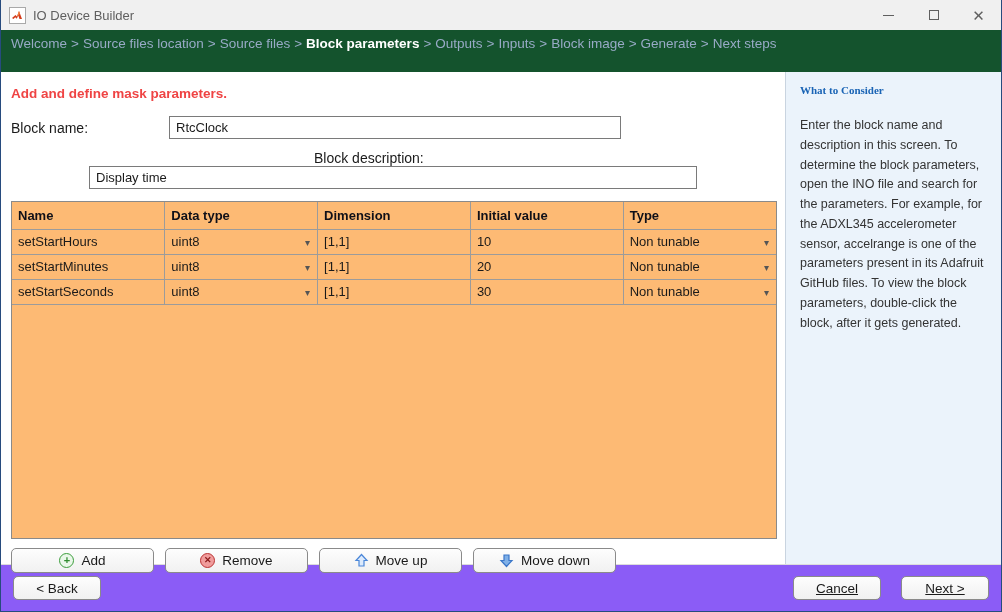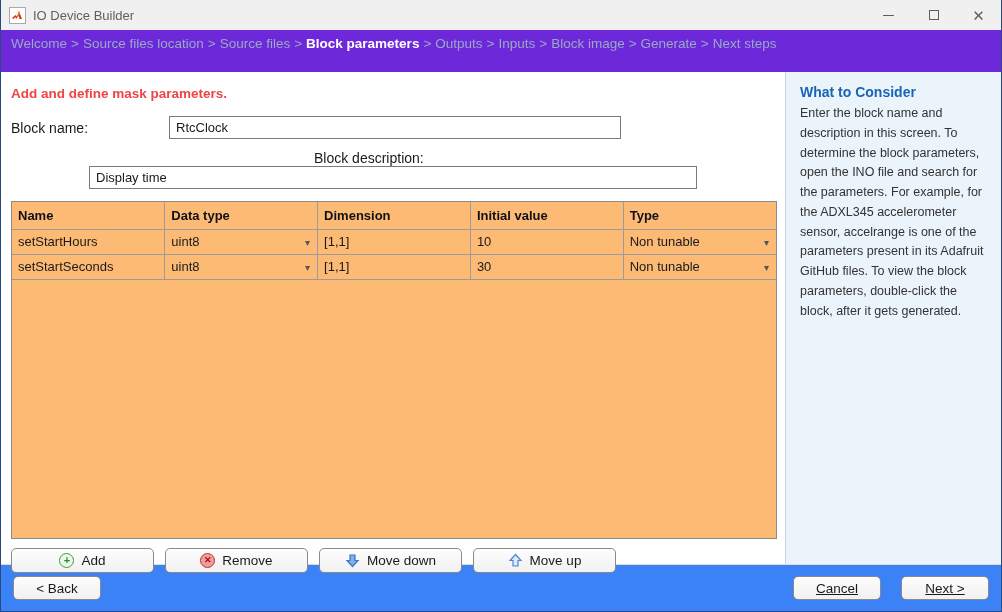--- a/index.html
+++ b/index.html
@@ -29,21 +29,21 @@
   .win-controls { margin-left:auto; display:flex; align-items:center; height:100%; }
   .win-btn {
     width:45px; height:100%; display:flex; align-items:center; justify-content:center;
     color:#5f5f5f; font-size:13px; cursor:default;
   }
   .maximize-glyph { width:10px; height:10px; border:1px solid #5f5f5f; display:inline-block; }
   .minimize-glyph { width:11px; height:1px; background:#5f5f5f; display:inline-block; }
   .close-glyph { font-size:15px; line-height:1; }
   
   .banner {
-    height:42px; background:#6d28d9; flex:0 0 auto;
+    height:42px; background:#14532d; flex:0 0 auto;
     padding:4px 0 0 10px; color:#98aac6;
     font-size:13.5px; line-height:20px; white-space:nowrap;
   }
   .crumb { color:#98aac6; }
   .crumb.active { color:#ffffff; font-weight:bold; }
   .crumb-sep { color:#98aac6; margin:0 4px; }
   
   .main-row { flex:1 1 auto; display:flex; min-height:0; background:#fff; }
   .content { flex:1 1 auto; position:relative; padding:0 10px; min-width:0; }
   .heading { font-weight:bold; margin-top:14px; font-size:13.5px; color:#ef4444; }
@@ -93,25 +93,25 @@
     font-size:11px; line-height:1; flex:0 0 auto;
   }
   .icon-add { border:1.5px solid #3c9e3c; background:#eaf7ea; color:#2e8b2e; font-weight:bold; }
   .icon-remove { border:1px solid #b33; background:#f09c9c; color:#8b1a1a; font-size:9px; font-weight:bold; }
   .arrow-svg { width:15px; height:15px; flex:0 0 auto; }
   
   .sidebar {
     flex:0 0 216px; background:#ebf3fb; border-left:1px solid #c9d4e0;
     padding:12px 12px 0 14px;
   }
-  .sidebar-heading { color:#1a64b5; font-weight:bold; font-size:14px; margin-bottom:4px; }
+  .sidebar-heading { color:#1a64b5; font-weight:bold; font-size:11px; margin-bottom:20px;font-family:Liberation Serif, serif; }
   .sidebar-body { color:#333; font-size:12.5px; line-height:1.58; }
   
   .footer {
-    flex:0 0 47px; background:#3b82f6; border-top:1px solid #dcdcdc;
+    flex:0 0 47px; background:#8b5cf6; border-top:1px solid #dcdcdc;
     display:flex; align-items:center; padding:0 12px;
   }
   .nav-btn {
     height:24px; min-width:88px; padding:0 14px;
     border:1px solid #8a8a8a; border-radius:5px;
     background:linear-gradient(#fdfdfd,#f1f1f1);
     font-family:"Liberation Sans", sans-serif; font-size:13.5px; color:#1a1a1a;
     display:flex; align-items:center; justify-content:center; cursor:default;
   }
   .footer-right { margin-left:auto; display:flex; gap:20px;text-decoration:underline; }
@@ -172,20 +172,27 @@
           </thead>
           <tbody>
             <tr>
               <td>setStartHours</td>
               <td class="dd-cell"><span>uint8</span><span class="dd-arrow">▾</span></td>
               <td>[1,1]</td>
               <td>10</td>
               <td class="dd-cell"><span>Non tunable</span><span class="dd-arrow">▾</span></td>
             </tr>
             <tr>
+              <td>setStartMinutes</td>
+              <td class="dd-cell"><span>uint8</span><span class="dd-arrow">▾</span></td>
+              <td>[1,1]</td>
+              <td>20</td>
+              <td class="dd-cell"><span>Non tunable</span><span class="dd-arrow">▾</span></td>
+            </tr>
+            <tr>
               <td>setStartSeconds</td>
               <td class="dd-cell"><span>uint8</span><span class="dd-arrow">▾</span></td>
               <td>[1,1]</td>
               <td>30</td>
               <td class="dd-cell"><span>Non tunable</span><span class="dd-arrow">▾</span></td>
             </tr>
           </tbody>
         </table>
       </div>
 
@@ -193,29 +200,29 @@
         <button class="action-btn">
           <span class="icon-circle icon-add">+</span>
           <span>Add</span>
         </button>
         <button class="action-btn">
           <span class="icon-circle icon-remove">✕</span>
           <span>Remove</span>
         </button>
         <button class="action-btn">
           <svg class="arrow-svg" viewBox="0 0 15 15">
+            <polygon points="7.5,1.5 13,7.5 10,7.5 10,13 5,13 5,7.5 2,7.5" fill="#dceafc" stroke="#4a86d8" stroke-width="1.2"></polygon>
+          </svg>
+          <span>Move up</span>
+        </button>
+        <button class="action-btn">
+          <svg class="arrow-svg" viewBox="0 0 15 15">
             <polygon points="7.5,13.5 2,7.5 5,7.5 5,2 10,2 10,7.5 13,7.5" fill="#7fb0e8" stroke="#3a76c8" stroke-width="1.2"></polygon>
           </svg>
           <span>Move down</span>
-        </button>
-        <button class="action-btn">
-          <svg class="arrow-svg" viewBox="0 0 15 15">
-            <polygon points="7.5,1.5 13,7.5 10,7.5 10,13 5,13 5,7.5 2,7.5" fill="#dceafc" stroke="#4a86d8" stroke-width="1.2"></polygon>
-          </svg>
-          <span>Move up</span>
         </button>
       </div>
     </div>
 
     <div class="sidebar">
       <div class="sidebar-heading">What to Consider</div>
       <div class="sidebar-body">Enter the block name and description in this screen. To determine the block parameters, open the INO file and search for the parameters. For example, for the ADXL345 accelerometer sensor, accelrange is one of the parameters present in its Adafruit GitHub files. To view the block parameters, double-click the block, after it gets generated.</div>
     </div>
   </div>
 

